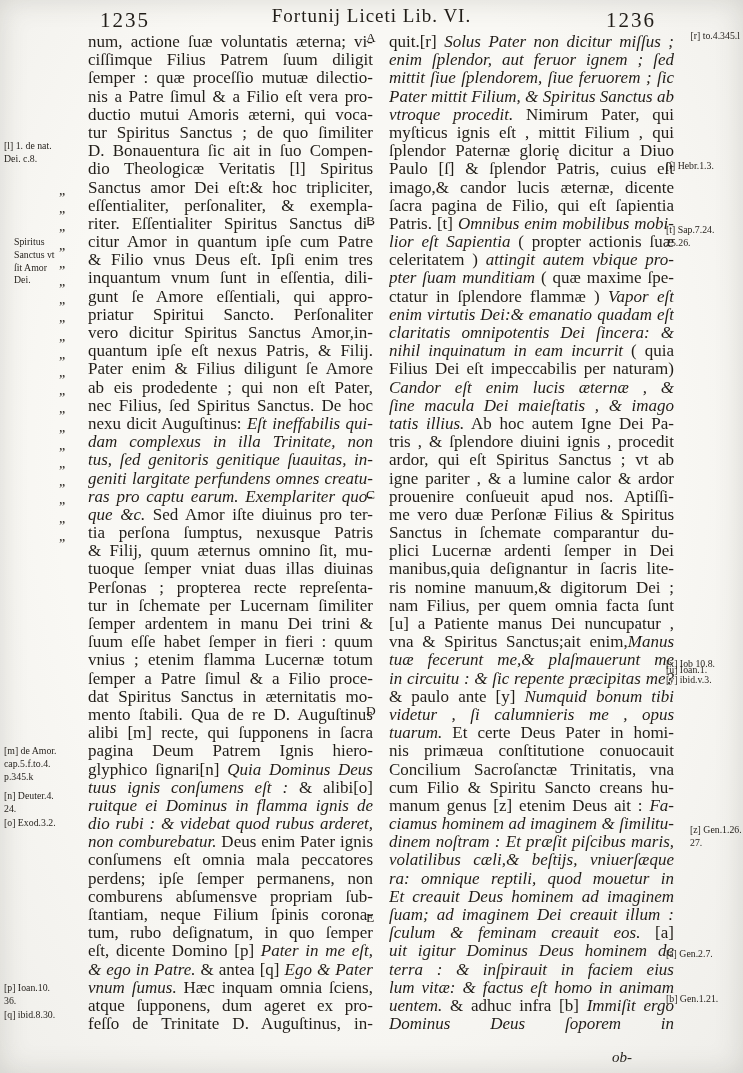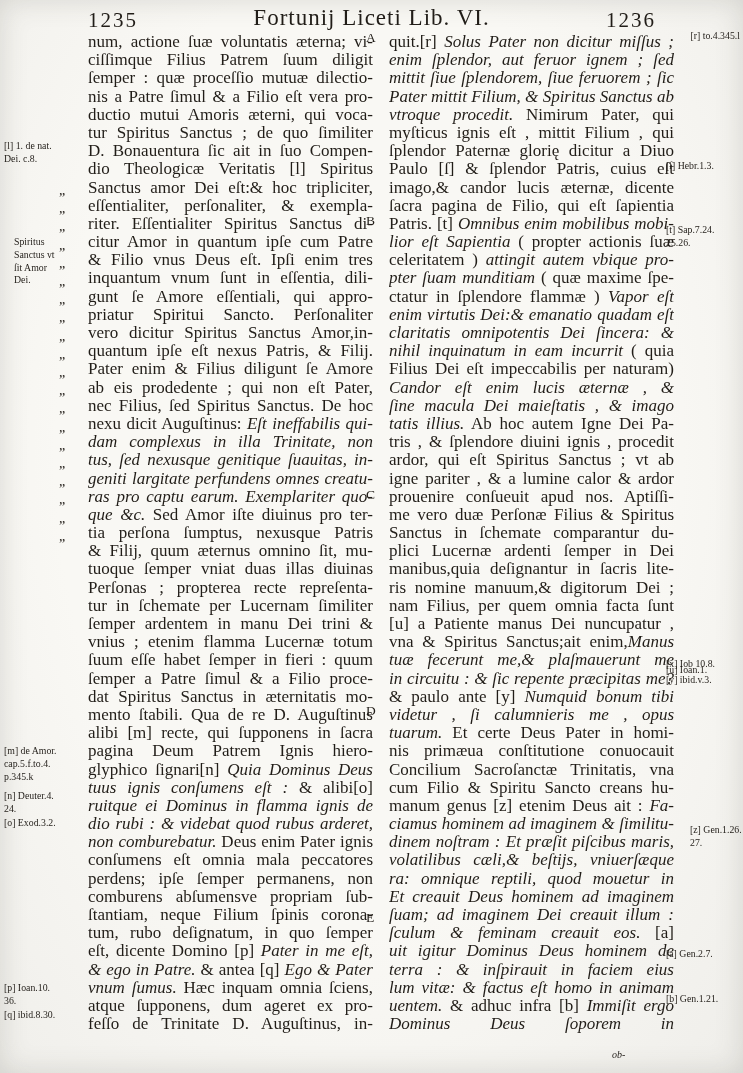--- a/index.html
+++ b/index.html
@@ -5,38 +5,38 @@
   html,body{margin:0;padding:0;background:#e8e7e3;}
   .page{
     position:relative;width:743px;height:1073px;margin:0 auto;
     background:radial-gradient(ellipse at 48% 42%, #f9f8f4 55%, #efeeea 100%);
     font-family:"Liberation Serif", serif;
     color:#211d18;
     box-shadow:inset 0 0 28px rgba(80,75,65,.18);
     overflow:hidden;
   }
   .header-num{position:absolute;top:8px;font-size:21px;letter-spacing:2px;}
-  .header-num.left{left:88px;}
+  .header-num.left{left:100px;}
   .header-num.right{left:606px;}
-  .running-title{position:absolute;top:5px;left:0;width:100%;text-align:center;font-size:23px;letter-spacing:1px;}
+  .running-title{position:absolute;top:5px;left:0;width:100%;text-align:center;font-size:19px;letter-spacing:1px;}
   .col{position:absolute;top:33px;width:285px;font-size:17px;line-height:18.2px;}
   .col-left{left:88px;}
   .col-right{left:389px;}
   .line{text-align:justify;text-align-last:justify;height:18.2px;overflow:hidden;}
   .it{font-style:italic;}
   .margin{position:absolute;top:0;font-size:9.8px;line-height:12.8px;}
   .margin.left{left:4px;width:80px;}
   .margin.right{left:666px;width:74px;}
   .note{position:absolute;left:0;width:100%;}
   .note.indent{padding-left:10px;box-sizing:border-box;}
   .gutter{position:absolute;left:366px;top:0;width:18px;font-size:13.5px;}
   .gutter .letter{position:absolute;left:0;}
   .qmarks{position:absolute;left:59px;top:0;width:16px;font-size:14px;}
   .qmarks .qm{position:absolute;left:0;line-height:1;}
-  .catchword{position:absolute;left:612px;top:1049px;font-size:10px;font-style:italic;}
+  .catchword{position:absolute;left:612px;top:1049px;font-size:15px;font-style:italic;}
 </style>
 </head>
 <body>
 
 <div class="page">
 
   <span class="header-num left">1235</span>
   <div class="running-title">Fortunij Liceti Lib. VI.</div>
   <span class="header-num right">1236</span>
 
@@ -57,32 +57,32 @@
       <div class="line"><span>inquantum vnum ſunt in eſſentia, dili-</span></div>
       <div class="line"><span>gunt ſe Amore eſſentiali, qui appro-</span></div>
       <div class="line"><span>priatur Spiritui Sancto. Perſonaliter</span></div>
       <div class="line"><span>vero dicitur Spiritus Sanctus Amor,in-</span></div>
       <div class="line"><span>quantum ipſe eſt nexus Patris, &amp; Filij.</span></div>
       <div class="line"><span>Pater enim &amp; Filius diligunt ſe Amore</span></div>
       <div class="line"><span>ab eis prodedente ; qui non eſt Pater,</span></div>
       <div class="line"><span>nec Filius, ſed Spiritus Sanctus. De hoc</span></div>
       <div class="line"><span>nexu dicit Auguſtinus: </span><span class="it">Eſt ineffabilis qui-</span></div>
       <div class="line"><span class="it">dam complexus in illa Trinitate, non geni-</span></div>
-      <div class="line"><span class="it">tus, ſed nexusque genitique ſuauitas, in-</span></div>
+      <div class="line"><span class="it">tus, ſed genitoris genitique ſuauitas, in-</span></div>
       <div class="line"><span class="it">geniti largitate perfundens omnes creatu-</span></div>
       <div class="line"><span class="it">ras pro captu earum. Exemplariter quo-</span></div>
       <div class="line"><span class="it">que &amp;c.</span><span> Sed Amor iſte diuinus pro ter-</span></div>
       <div class="line"><span>tia perſona ſumptus, nexusque Patris</span></div>
       <div class="line"><span>&amp; Filij, quum æternus omnino ſit, mu-</span></div>
       <div class="line"><span>tuoque ſemper vniat duas illas diuinas</span></div>
       <div class="line"><span>Perſonas ; propterea recte repreſenta-</span></div>
       <div class="line"><span>tur in ſchemate per Lucernam ſimiliter</span></div>
       <div class="line"><span>ſemper ardentem in manu Dei trini &amp;</span></div>
+      <div class="line"><span>ſuum eſſe habet ſemper in fieri : quum</span></div>
       <div class="line"><span>vnius ; etenim flamma Lucernæ totum</span></div>
-      <div class="line"><span>ſuum eſſe habet ſemper in fieri : quum</span></div>
       <div class="line"><span>ſemper a Patre ſimul &amp; a Filio proce-</span></div>
       <div class="line"><span>dat Spiritus Sanctus in æternitatis mo-</span></div>
       <div class="line"><span>mento ſtabili. Qua de re D. Auguſtinus</span></div>
       <div class="line"><span>alibi [m] recte, qui ſupponens in ſacra</span></div>
       <div class="line"><span>pagina Deum Patrem Ignis hiero-</span></div>
       <div class="line"><span>glyphico ſignari[n] </span><span class="it">Quia Dominus Deus</span></div>
       <div class="line"><span class="it">tuus ignis conſumens eſt :</span><span> &amp; alibi[o] </span><span class="it">Appa-</span></div>
       <div class="line"><span class="it">ruitque ei Dominus in flamma ignis de me-</span></div>
       <div class="line"><span class="it">dio rubi : &amp; videbat quod rubus arderet, &amp;</span></div>
       <div class="line"><span class="it">non comburebatur.</span><span> Deus enim Pater ignis</span></div>

